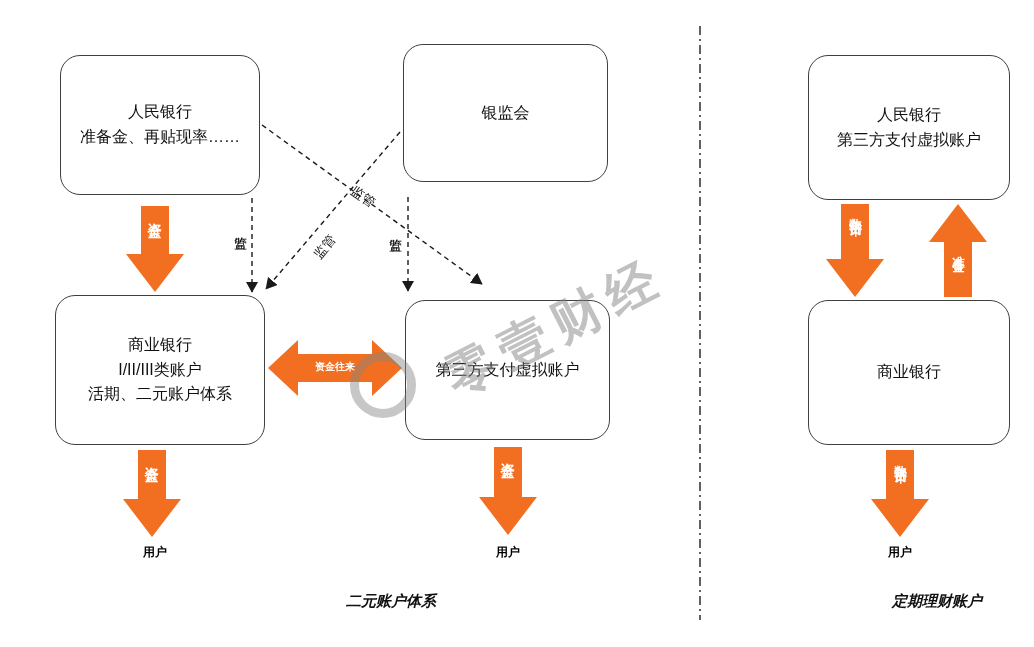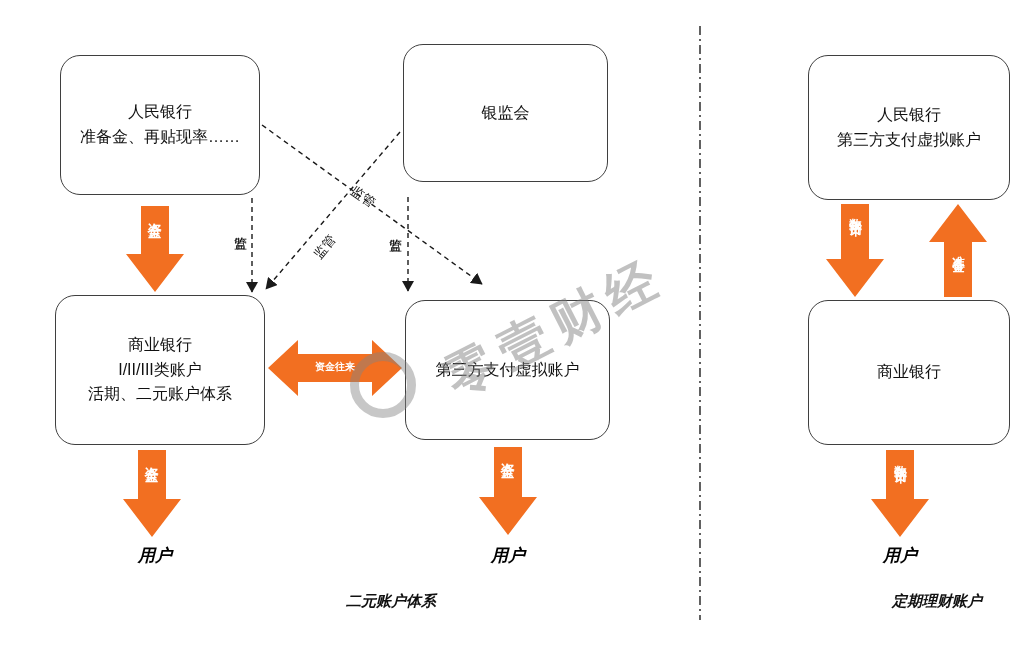--- a/index.html
+++ b/index.html
@@ -17,21 +17,21 @@
   .vlabel {
     position:absolute; writing-mode:vertical-rl; text-orientation:upright;
     color:#ffffff; font-weight:bold; z-index:3; line-height:1; letter-spacing:2px;
   }
   .hlabel {
     position:absolute; color:#ffffff; font-weight:bold; z-index:3; text-align:center;
   }
   .sup-label { position:absolute; font-size:13px; color:#111; z-index:3; white-space:nowrap; }
   .sup-vertical { writing-mode:vertical-rl; text-orientation:upright; line-height:1; letter-spacing:1px; }
 
-  .user-label { position:absolute; font-size:17px; font-weight:bold; color:#000; text-align:center; z-index:3;font-style:italic; }
+  .user-label { position:absolute; font-size:12px; font-weight:bold; color:#000; text-align:center; z-index:3; }
   .caption { position:absolute; font-size:15px; font-style:italic; font-weight:600; color:#111; text-align:right; z-index:3; }
 
   .watermark-text {
     position:absolute; left:400px; top:295px; width:310px; height:64px; line-height:64px;
     text-align:center; font-size:50px; font-weight:bold; letter-spacing:10px;
     color:rgba(125,125,125,0.48); transform:rotate(-27deg); z-index:4; pointer-events:none;
     white-space:nowrap;
   }
   .watermark-ring {
     position:absolute; left:350px; top:352px; width:66px; height:66px;

